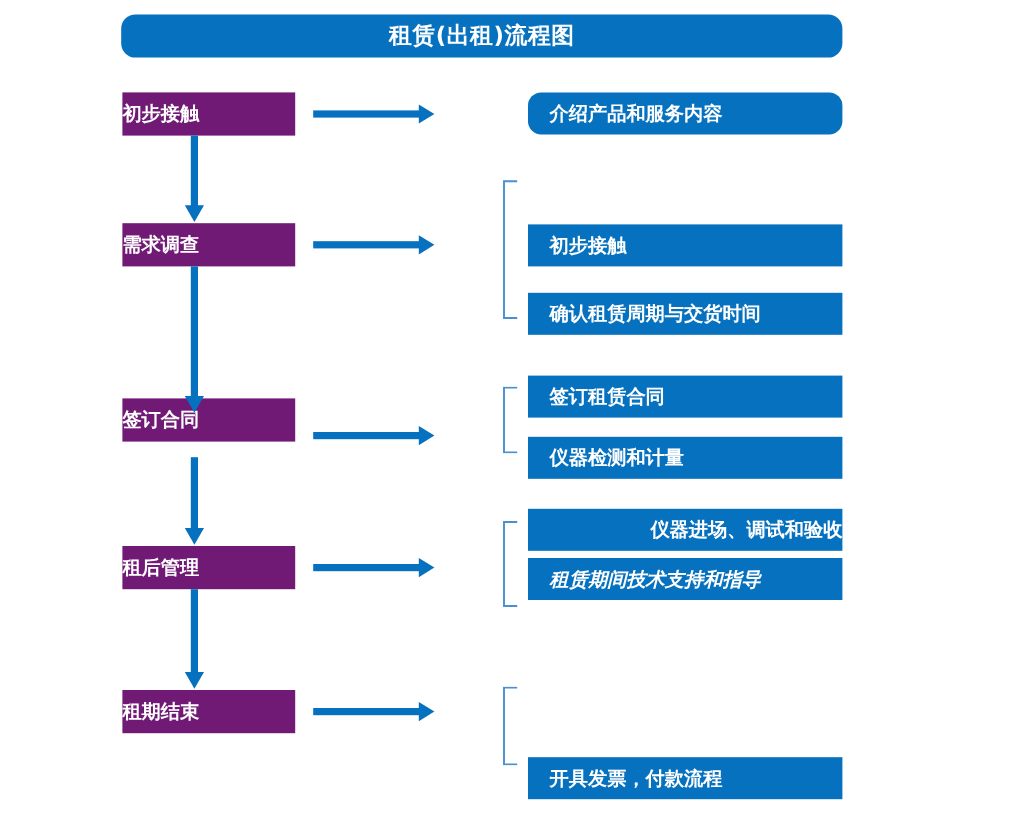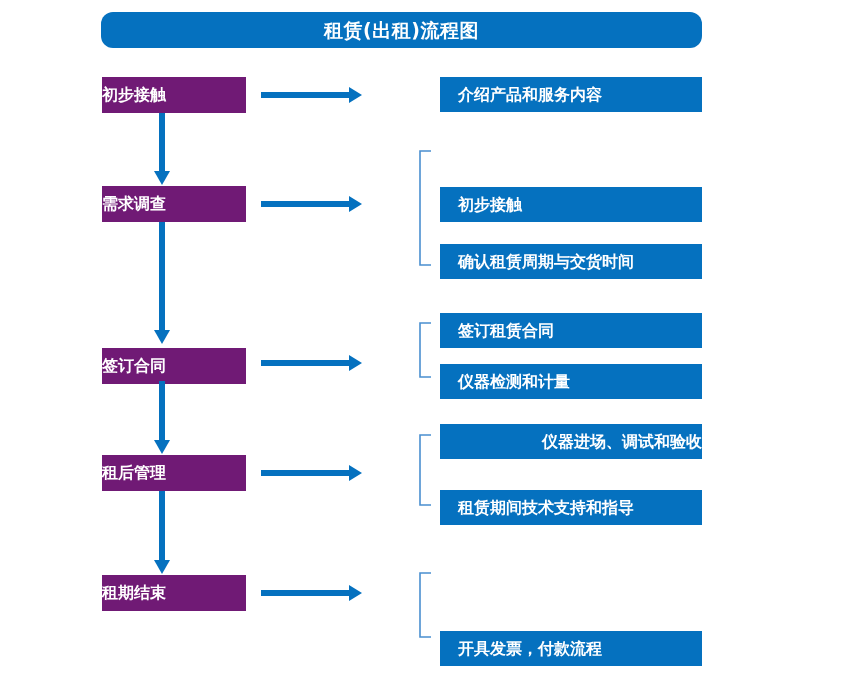--- a/index.html
+++ b/index.html
@@ -113,21 +113,21 @@
   <div class="title-bar">
     <span class="title-text">租赁(出租)流程图</span>
   </div>
 
   <div class="stage-box" style="top:77px;">
     <span class="stage-label">初步接触</span>
   </div>
   <div class="stage-box" style="top:186px;">
     <span class="stage-label">需求调查</span>
   </div>
-  <div class="stage-box" style="top:348px;">
+  <div class="stage-box" style="top:332px;">
     <span class="stage-label">签订合同</span>
   </div>
   <div class="stage-box" style="top:455px;">
     <span class="stage-label">租后管理</span>
   </div>
   <div class="stage-box" style="top:575px;">
     <span class="stage-label">租期结束</span>
   </div>
 
   <div class="arrow-v" style="left:151px; top:113px; height:73px;">
@@ -200,38 +200,38 @@
     <svg width="13" height="72" viewBox="0 0 13 72">
       <path d="M12 1 L1 1 L1 71 L12 71" fill="none" stroke="#4a8fd0" stroke-width="1.6"></path>
     </svg>
   </div>
   <div class="bracket" style="top:572px; height:66px;">
     <svg width="13" height="66" viewBox="0 0 13 66">
       <path d="M12 1 L1 1 L1 65 L12 65" fill="none" stroke="#4a8fd0" stroke-width="1.6"></path>
     </svg>
   </div>
 
-  <div class="detail-box" style="top:77px;">
+  <div class="detail-box" style="top:77px;border-radius:11px;">
     <span class="detail-label">介绍产品和服务内容</span>
   </div>
   <div class="detail-box" style="top:187px;">
     <span class="detail-label">初步接触</span>
   </div>
   <div class="detail-box" style="top:244px;">
     <span class="detail-label">确认租赁周期与交货时间</span>
   </div>
   <div class="detail-box" style="top:313px;">
     <span class="detail-label">签订租赁合同</span>
   </div>
   <div class="detail-box" style="top:364px;">
     <span class="detail-label">仪器检测和计量</span>
   </div>
   <div class="detail-box" style="top:424px;justify-content:flex-end;">
     <span class="detail-label">仪器进场、调试和验收</span>
   </div>
-  <div class="detail-box" style="top:490px;">
+  <div class="detail-box" style="top:465px;font-style:italic;">
     <span class="detail-label">租赁期间技术支持和指导</span>
   </div>
   <div class="detail-box" style="top:631px;">
     <span class="detail-label">开具发票，付款流程</span>
   </div>
 
 </div>
 
 </body></html>

